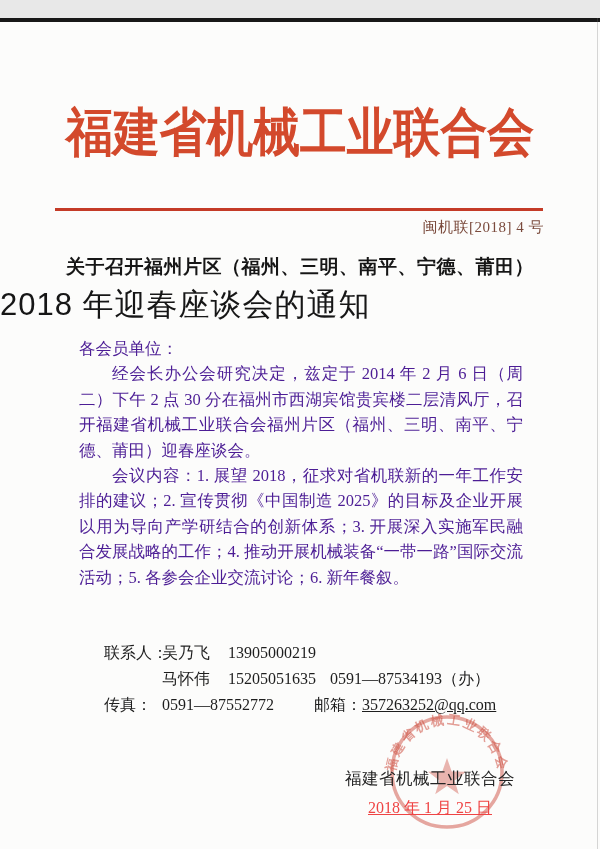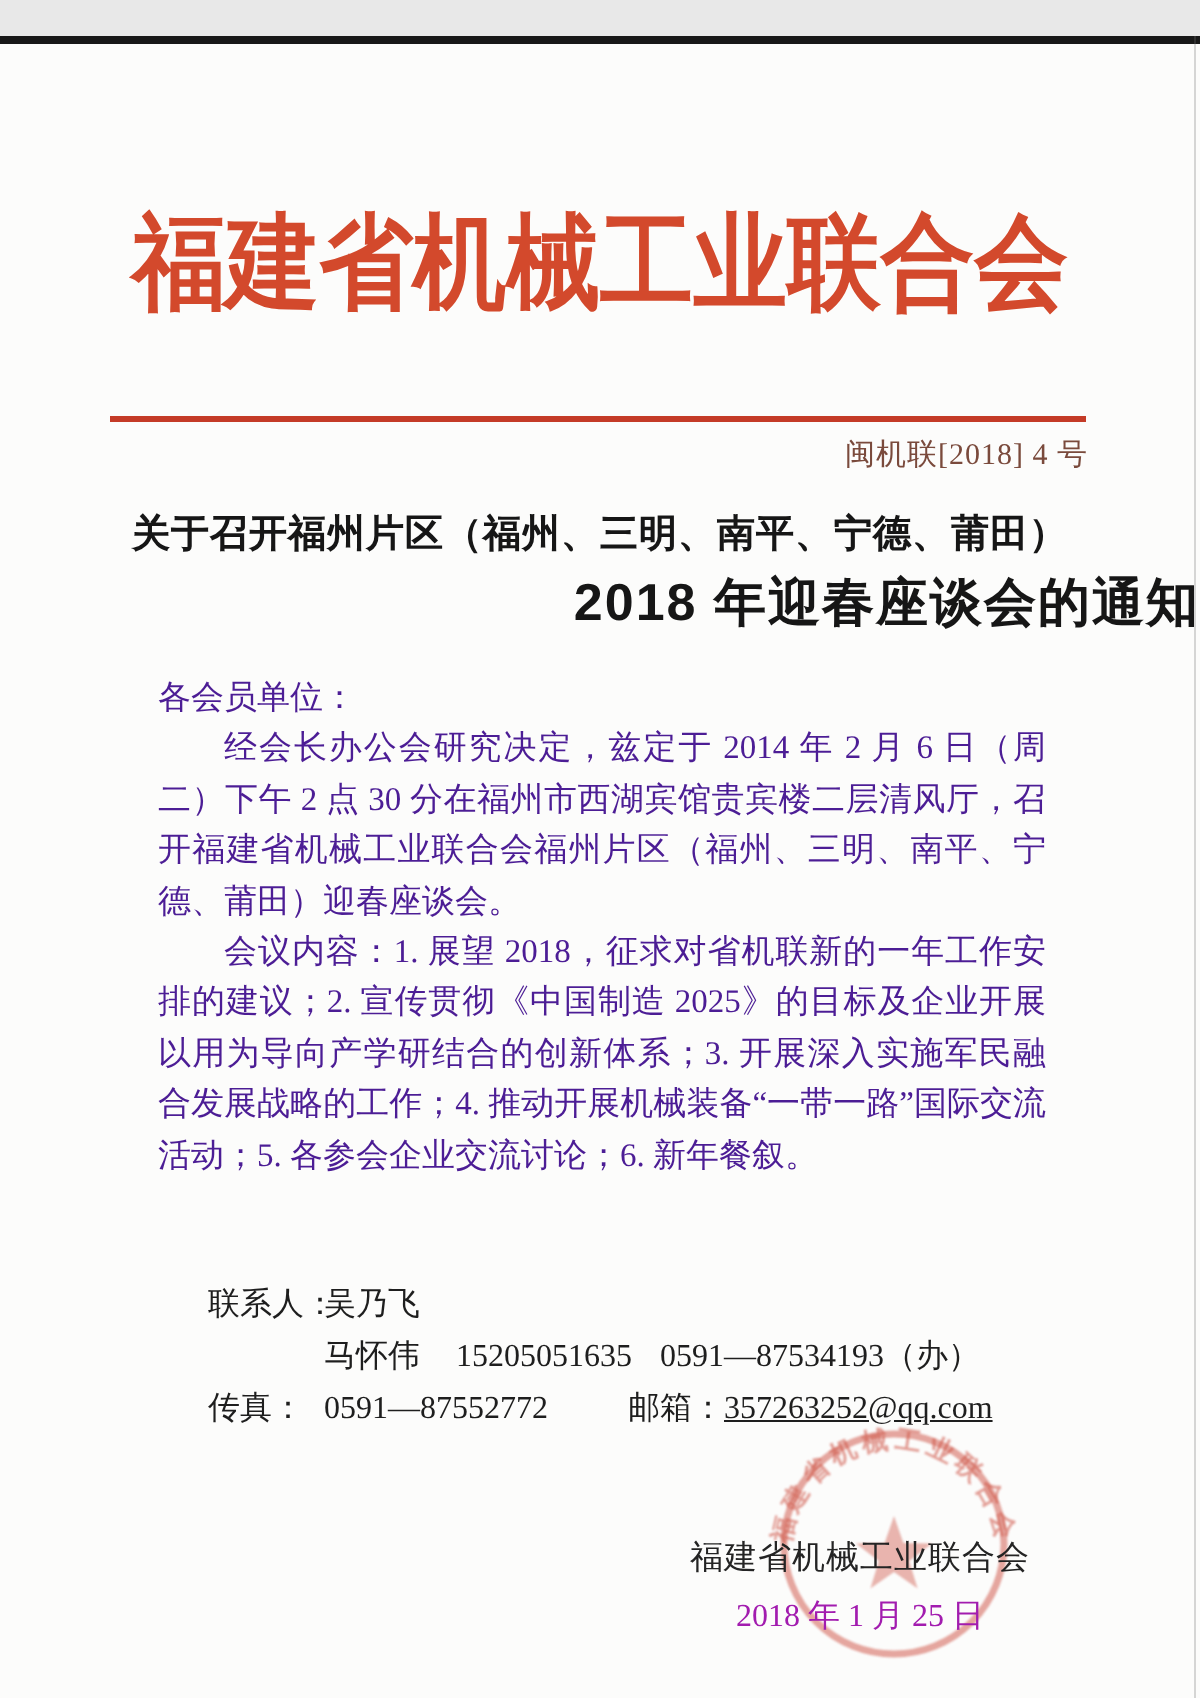--- a/index.html
+++ b/index.html
@@ -26,22 +26,22 @@
   }
   .doc-number {
     position:absolute; top:200px; right:56px;
     font-size:15px; letter-spacing:0.5px; color:#7a4a3c;
   }
   .title-1 {
     position:absolute; top:236px; left:0; width:100%; text-align:center;
     font-size:19px; font-weight:bold; color:#161616; letter-spacing:0.5px;
   }
   .title-2 {
-    position:absolute; top:266px; left:0; width:100%; text-align:right;
-    font-size:26px; font-weight:bold; color:#161616; letter-spacing:1px;
+    position:absolute; top:266px; left:0; width:100%; text-align:left;
+    font-size:31px; font-weight:normal; color:#161616; letter-spacing:1px;
     font-family:"Liberation Sans", sans-serif;
   }
   .body-text {
     position:absolute; top:318px; left:79px; width:444px;
     font-size:16.5px; line-height:25.4px; text-align:justify; color:#4c1d95;
   }
   .body-text p { margin:0; text-indent:2em; }
   .body-text .salutation { text-indent:0; }
   .contacts {
     position:absolute; top:622px; left:104px; font-size:16px;
@@ -54,21 +54,21 @@
   .c-mail-label { margin-left:40px; }
   .c-email { text-decoration:underline; }
   .seal {
     position:absolute; left:367px; top:674px; width:160px; height:160px;
     filter:blur(0.4px); opacity:0.9; pointer-events:none;
   }
   .signature {
     position:absolute; left:340px; top:750px; width:180px; text-align:center;
   }
   .sig-org { font-size:16.5px; color:#242424; letter-spacing:0.5px; }
-  .sig-date { font-size:16px; color:#a21caf; margin-top:8px; }
+  .sig-date { font-size:16px; color:#ef4444; margin-top:8px;text-decoration:underline; }
   .watermark {
     position:absolute; right:15px; top:830px; font-size:12.5px; font-weight:bold;
     color:#14532d; font-family:"Liberation Sans", sans-serif; letter-spacing:0.5px;
   }
 </style>
 </head>
 <body>
 
 <div class="page">
 
@@ -88,20 +88,21 @@
   <div class="body-text">
     <p class="salutation">各会员单位：</p>
     <p>经会长办公会研究决定，兹定于 2014 年 2 月 6 日（周二）下午 2 点 30 分在福州市西湖宾馆贵宾楼二层清风厅，召开福建省机械工业联合会福州片区（福州、三明、南平、宁德、莆田）迎春座谈会。</p>
     <p>会议内容：1. 展望 2018，征求对省机联新的一年工作安排的建议；2. 宣传贯彻《中国制造 2025》的目标及企业开展以用为导向产学研结合的创新体系；3. 开展深入实施军民融合发展战略的工作；4. 推动开展机械装备“一带一路”国际交流活动；5. 各参会企业交流讨论；6. 新年餐叙。</p>
   </div>
 
   <div class="contacts">
     <div class="contact-row">
       <span class="c-label">联系人：</span>
       <span class="c-name">吴乃飞</span>
+      <span>13905000219</span>
     </div>
     <div class="contact-row">
       <span class="c-label"></span>
       <span class="c-name">马怀伟</span>
       <span>15205051635</span>
       <span class="c-office">0591—87534193（办）</span>
     </div>
     <div class="contact-row">
       <span class="c-label">传真：</span>
       <span>0591—87552772</span>

